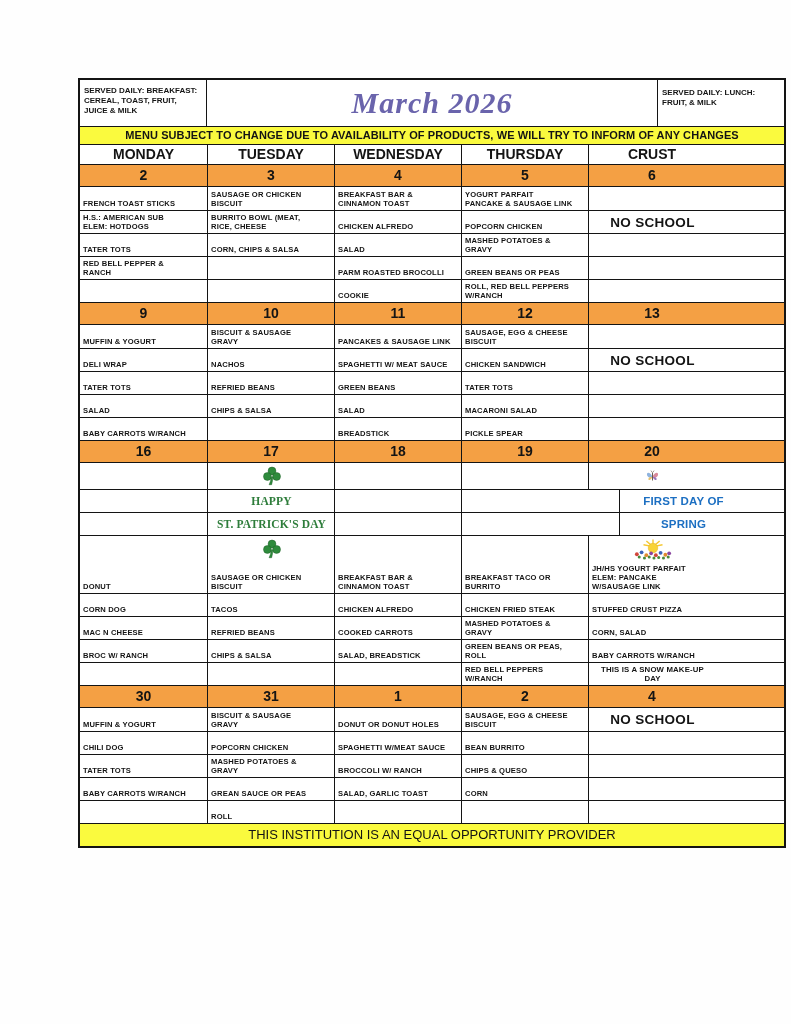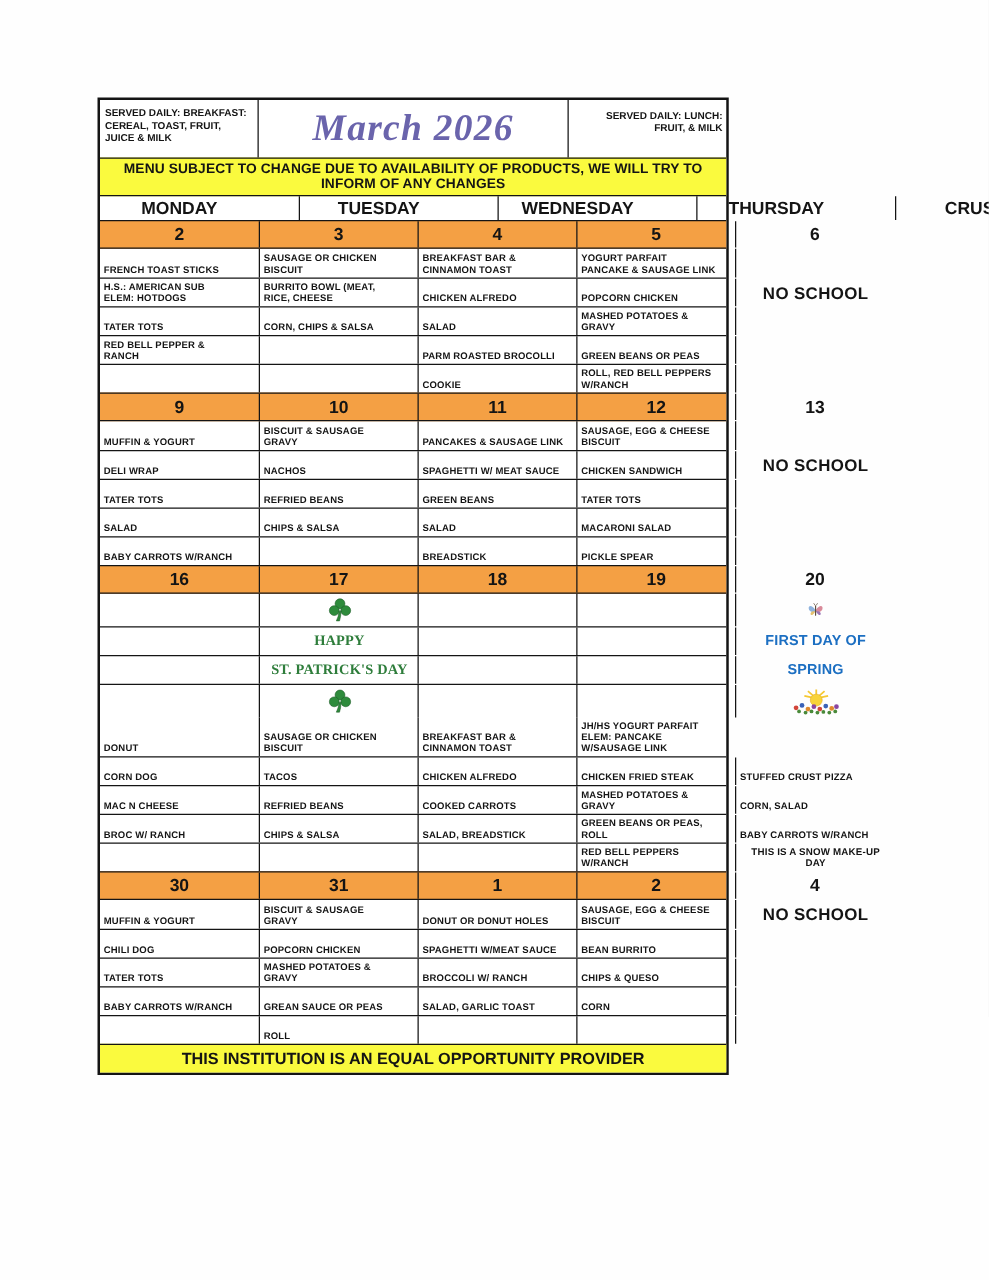--- a/index.html
+++ b/index.html
@@ -7,57 +7,57 @@
     width:791px; height:1024px;
     background:#f4f4f2;
     font-family:"Liberation Sans", sans-serif;
     position:relative;
   }
   .page {
     position:absolute; left:0; top:0; width:791px; height:1024px;
     background:#fefefe;
   }
   .menu-table {
-    position:absolute; left:78px; top:78px; width:505px;
+    position:absolute; left:78px; top:78px; width:708px;
     border:2px solid #141414;
     background:#fff;
     color:#141414;
   }
   
   .top-header { display:flex; min-height:46px; }
   .hbox {
     width:127px; flex:0 0 127px;
     font-size:8px; font-weight:bold; line-height:10px;
     padding:6px 3px 3px 4px;
     white-space:pre-line;
   }
   .hbox.left { border-right:1px solid #141414; }
-  .hbox.right { border-left:1px solid #141414; text-align:right; padding-top:8px; }
+  .hbox.right { border-left:1px solid #141414; text-align:left; padding-top:8px; }
   .title-wrap { flex:1; display:flex; align-items:center; justify-content:center; }
   .month-title {
     font-family:Liberation Serif, serif;
     font-style:italic; font-weight:bold;
     font-size:30px; color:var(--title-purple);
     letter-spacing:1px;
   }
   
   .notice {
     background:var(--yellow);
     border-top:1.5px solid #141414; border-bottom:1.5px solid #141414;
     font-weight:bold; font-size:11px; letter-spacing:0.1px;
     text-align:center; padding:2px 0 3px 0;
   }
   .footer-banner {
     background:var(--yellow);
     border-top:1.5px solid #141414;
-    font-weight:bold; font-size:13px;
+    font-weight:normal; font-size:13px;
     text-align:center; padding:3px 0 4px 0;
   }
   
-  .weekdays { display:flex;gap:32px; }
+  .weekdays { display:flex; }
   .wd {
     width:127px; flex:0 0 127px;
     text-align:center; font-weight:bold; font-size:14px;
     padding:1px 0 2px 0;
   }
   .wd + .wd { border-left:1px solid #141414; }
   
   .date-row { display:flex; background:var(--orange); border-top:1.5px solid #141414; border-bottom:1.5px solid #141414; }
   .date-cell {
     width:127px; flex:0 0 127px;
@@ -84,21 +84,21 @@
   .menu-cell.snow {
     align-items:center; justify-content:center; text-align:center;
     font-size:7.8px;
   }
   .menu-cell.green {
     align-items:center; justify-content:center; text-align:right;
     color:var(--green); font-size:11.5px;font-family:Liberation Serif, serif;
   }
   .menu-cell.blue {
     align-items:center; justify-content:center; text-align:center;
-    color:var(--blue); font-size:11.5px;
+    color:var(--blue); font-size:11.5px;margin-left:31px;
   }
   .menu-cell.icon-cell { align-items:center; justify-content:center; min-height:26px; }
   .span-row {
     display:flex; align-items:center; justify-content:center;
     min-height:26px;
     color:var(--break-purple);
     font-weight:bold; font-size:20px; letter-spacing:0.5px;
   }
   svg { display:block; }
 </style>
@@ -312,20 +312,22 @@
               </svg></div>
           </div>
         </div>
         <div class="week">
           <div class="menu-row">
             <div class="menu-cell">DONUT</div>
             <div class="menu-cell">SAUSAGE OR CHICKEN
 BISCUIT</div>
             <div class="menu-cell">BREAKFAST BAR &amp;
 CINNAMON TOAST</div>
+            <div class="menu-cell">BREAKFAST TACO OR
+BURRITO</div>
             <div class="menu-cell">JH/HS YOGURT PARFAIT
 ELEM: PANCAKE
 W/SAUSAGE LINK</div>
           </div>
           <div class="menu-row">
             <div class="menu-cell">CORN DOG</div>
             <div class="menu-cell">TACOS</div>
             <div class="menu-cell">CHICKEN ALFREDO</div>
             <div class="menu-cell">CHICKEN FRIED STEAK</div>
             <div class="menu-cell">STUFFED CRUST PIZZA</div>

